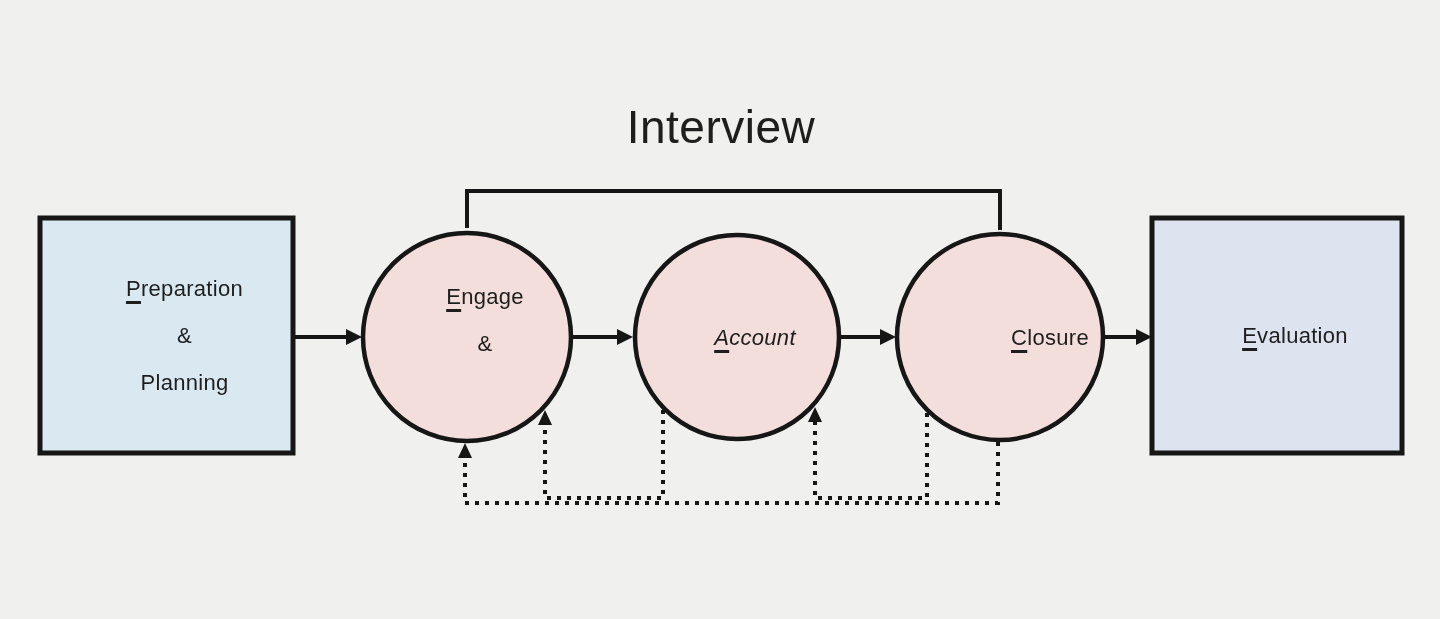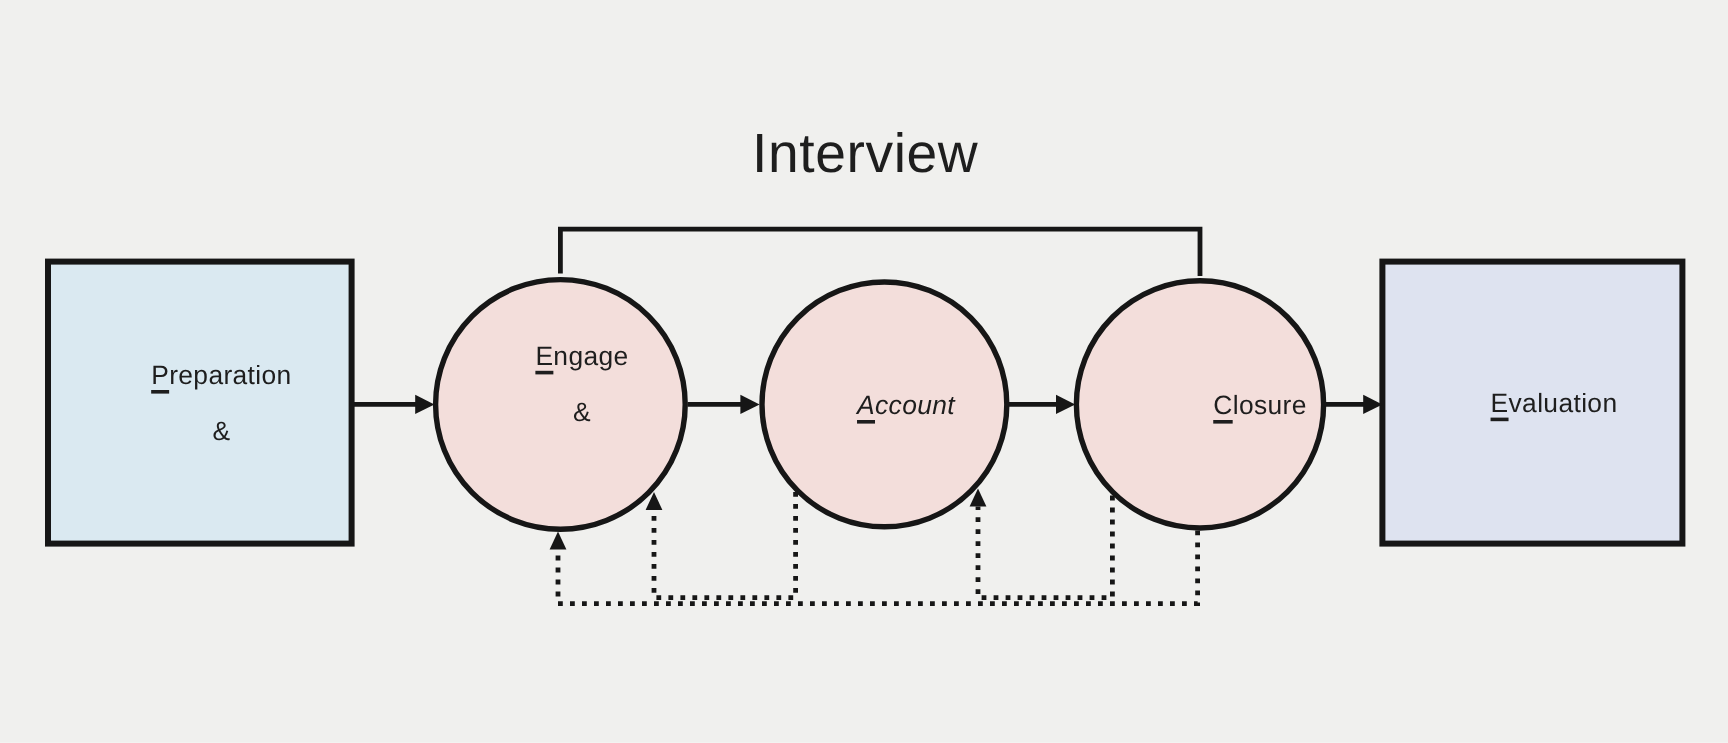--- a/index.html
+++ b/index.html
@@ -76,20 +76,21 @@
     <polygon class="head" points="465,443 458,458 472,458"></polygon>
   </svg>
 
   <div class="label title-label">
     <span>Interview</span>
   </div>
 
   <div class="label node-label" style="left:40px;top:218px;width:253px;height:235px;">
     <div><span class="initial">P</span><span>reparation</span></div>
     <div>&amp;</div>
+    <div>Planning</div>
   </div>
 
   <div class="label node-label" style="left:363px;top:216px;width:208px;height:208px;">
     <div><span class="initial">E</span><span>ngage</span></div>
     <div>&amp;</div>
   </div>
 
   <div class="label node-label" style="left:637px;top:237px;width:200px;height:200px;font-style:italic;">
     <div><span class="initial">A</span><span>ccount</span></div>
   </div>

